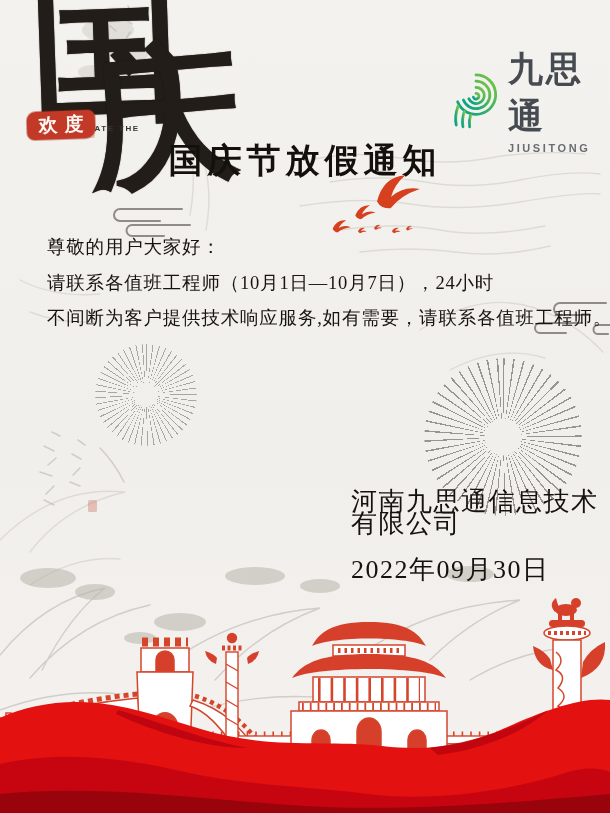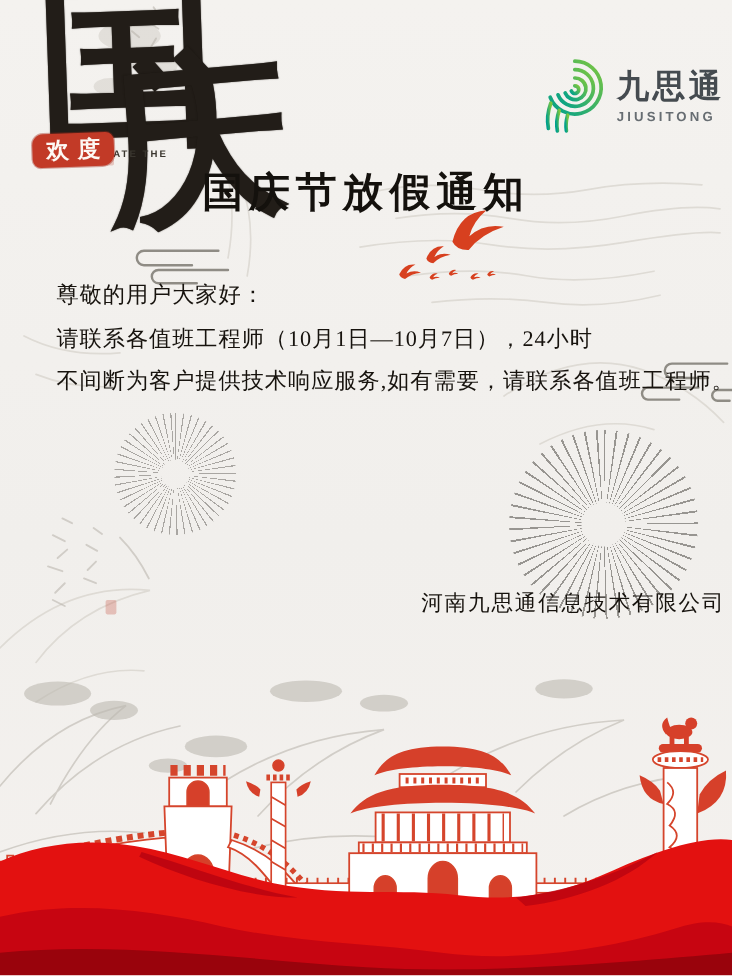--- a/index.html
+++ b/index.html
@@ -14,30 +14,30 @@
   .calli{position:absolute;left:0;top:0;width:260px;height:230px;z-index:2;color:#221d18;}
   .calli .ch{position:absolute;font-weight:700;line-height:1;text-shadow:0 0 1px rgba(25,20,15,.85);}
   .calli .ch1{left:30px;top:-22px;font-size:152px;transform:rotate(-2deg);}
   .calli .ch2{left:88px;top:42px;font-size:152px;transform:rotate(-5deg);}
   .celebrate-en{position:absolute;left:33px;top:100px;font-size:8px;font-weight:700;letter-spacing:1.7px;color:#3a362f;font-family:"Liberation Sans",sans-serif;margin-top:24px;}
   .badge{position:absolute;left:27px;top:111px;width:68px;height:28px;background:#c23a27;border-radius:9px 7px 10px 7px;transform:rotate(-2deg);display:flex;align-items:center;justify-content:center;box-shadow:0 0 0 1px rgba(160,40,25,.4);}
   .badge span{color:#fdf9f4;font-size:19px;font-weight:700;letter-spacing:7px;margin-left:7px;}
   
   .logo{position:absolute;left:450px;top:46px;display:flex;align-items:center;z-index:2;}
   .logo-text{margin-left:6px;display:flex;flex-direction:column;}
-  .logo-cn{font-size:27px;font-weight:700;letter-spacing:3px;color:#454b50;font-family:"Liberation Sans",sans-serif;}
+  .logo-cn{font-size:35px;font-weight:700;letter-spacing:3px;color:#454b50;font-family:"Liberation Sans",sans-serif;}
   .logo-en{font-size:11px;font-weight:700;letter-spacing:2.6px;color:#676d72;font-family:"Liberation Sans",sans-serif;margin-top:2px;}
   
   .title{position:absolute;left:0;top:138px;width:610px;margin:0;text-align:center;font-size:34px;font-weight:600;letter-spacing:5px;color:#14110d;z-index:3;}
   .bodytext{position:absolute;left:16px;top:230px;width:584px;z-index:3;color:#17130e;font-size:18.5px;letter-spacing:.8px;margin-left:31px;}
   .bodytext p{margin:0;line-height:35.6px;white-space:nowrap;}
   .indent2{text-indent:2em;}
   .indent1{text-indent:1.2em;}
   
-  .sign{position:absolute;left:351px;top:491px;z-index:3;color:#16120d;font-size:18px;letter-spacing:1.5px;}
+  .sign{position:absolute;left:351px;top:491px;z-index:3;color:#16120d;font-size:26px;letter-spacing:1.5px;}
   .sign p{margin:0 0 24px 0;line-height:22px;}
   
   .deco{position:absolute;z-index:1;}
   .clouds1{left:86px;top:201px;}
   .clouds2{left:522px;top:295px;}
   .birds{left:328px;top:170px;z-index:2;}
   .fw{position:absolute;border-radius:50%;z-index:1;
     background:repeating-conic-gradient(rgba(72,69,63,.85) 0deg 1.2deg,transparent 1.2deg 7.4deg);
     -webkit-mask:radial-gradient(circle at 50% 50%,transparent 0 16%,#000 17% 70%,rgba(0,0,0,.35) 71% 86%,transparent 87%);
     mask:radial-gradient(circle at 50% 50%,transparent 0 16%,#000 17% 70%,rgba(0,0,0,.35) 71% 86%,transparent 87%);
@@ -152,20 +152,21 @@
   <div class="fw fw2"></div>
 
   <div class="bodytext">
     <p>尊敬的用户大家好：</p>
     <p>请联系各值班工程师（10月1日—10月7日），24小时</p>
     <p>不间断为客户提供技术响应服务,如有需要，请联系各值班工程师。</p>
   </div>
 
   <div class="sign">
     <p>河南九思通信息技术有限公司</p>
+    <p>2022年09月30日</p>
   </div>
 
   <svg class="illus" width="610" height="253" viewBox="0 0 610 253">
 
     <g>
       <g fill="none" stroke="#c9c5be" stroke-width="1.4" opacity=".8" stroke-linecap="round">
         <path d="M0,95 Q45,40 105,28 Q70,55 42,110 M30,118 Q80,60 150,45"></path>
         <path d="M160,110 Q230,55 320,48 Q260,70 215,120"></path>
         <path d="M360,95 Q430,45 520,40 Q470,60 430,100"></path>
         <path d="M470,120 Q520,90 580,86"></path>

